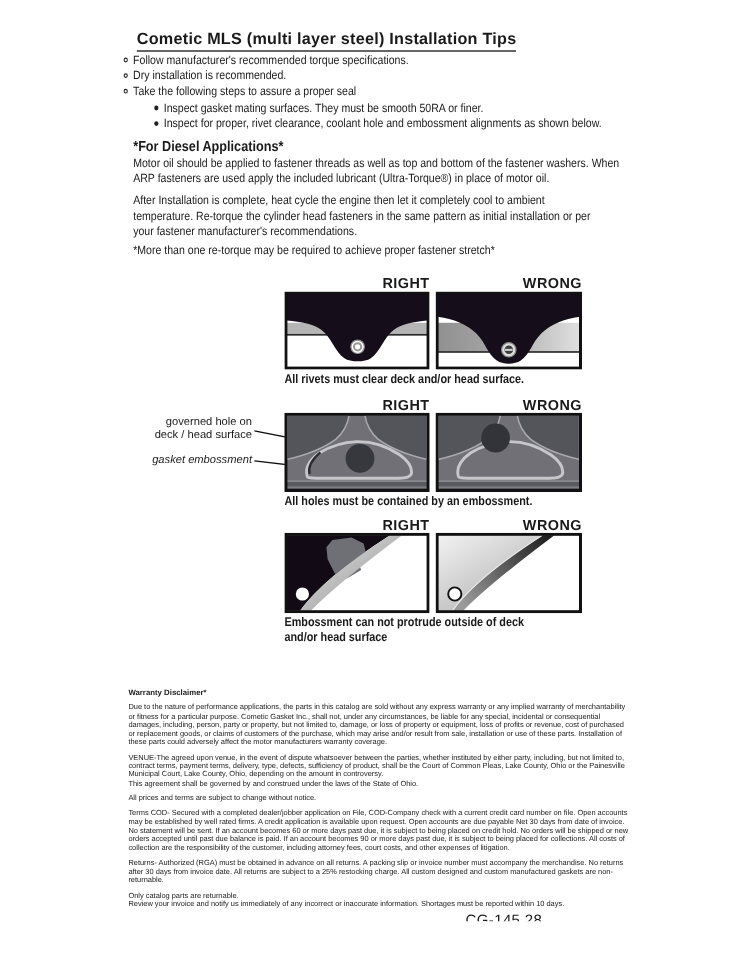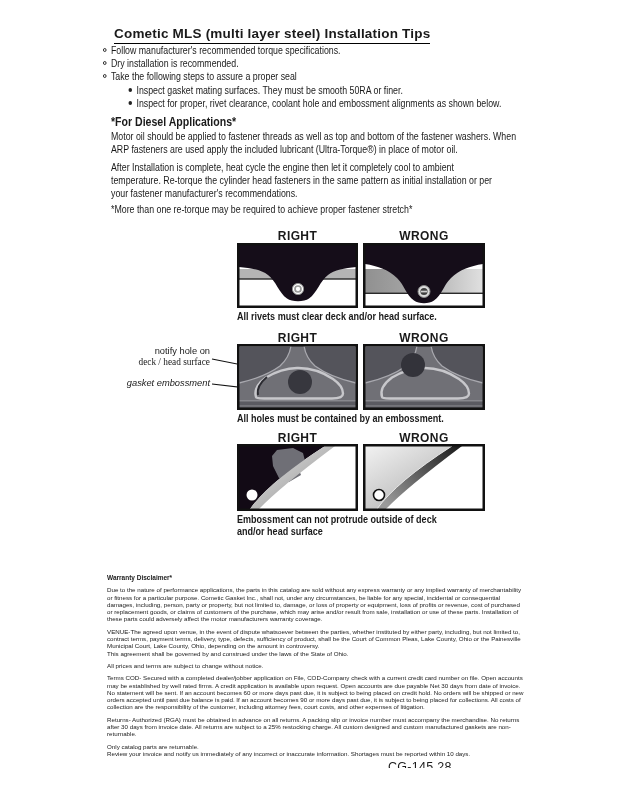--- a/index.html
+++ b/index.html
@@ -18,21 +18,21 @@
   .tip-row { display:flex; align-items:flex-start; line-height:13.2px; }
   .tip-row.sub { margin-left:29px; }
   .marker-open {
     width:4px; height:4px; border:1px solid #222; border-radius:50%;
     margin:4px 5px 0 0; flex:none;
   }
   .marker-filled {
     width:4px; height:4px; background:#222; border-radius:50%;
     margin:4.5px 5px 0 0; flex:none;
   }
-  .fig-label { font-weight:bold; font-size:12px; letter-spacing:0.4px; text-align:center; }
+  .fig-label { font-weight:bold; font-size:12px; letter-spacing:0.4px; text-align:right; }
   .caption {
     font-weight:bold; font-size:10.5px; line-height:11.5px;
     transform:scaleX(0.86); transform-origin:0 0; white-space:pre-line; width:300px;
   }
   .callout { font-size:9.3px; text-align:right; width:117px; }
   .disc { font-size:6.2px; line-height:7.3px; width:418px; }
   .disc-heading { font-weight:bold; font-size:6.5px; margin-bottom:5px; }
   .disc p { margin:0 0 5px 0; white-space:pre-line; }
   .footer-code { font-size:12.5px; letter-spacing:0.3px; }
   svg { display:block; }
@@ -103,22 +103,22 @@
     <circle cx="61" cy="48.5" r="3.6" fill="#3f3f3f"></circle>
     <rect x="57.8" y="47.7" width="6.4" height="1.7" fill="#cfcfcf"></rect>
     <rect x="1.25" y="1.25" width="119.5" height="62.5" fill="none" stroke="#111" stroke-width="2.5"></rect>
   </svg>
 
   <div class="abs caption" style="left:237px; top:311px;">All rivets must clear deck and/or head surface.</div>
 
   <div class="abs fig-label" style="left:237px; top:331px; width:121px;">RIGHT</div>
   <div class="abs fig-label" style="left:363px; top:331px; width:122px;">WRONG</div>
 
-  <div class="abs callout" style="left:93px; top:346px;">notify hole on</div>
-  <div class="abs callout" style="left:93px; top:357px;font-family:Liberation Serif, serif;">deck / head surface</div>
+  <div class="abs callout" style="left:93px; top:346px;">governed hole on</div>
+  <div class="abs callout" style="left:93px; top:357px;">deck / head surface</div>
   <div class="abs callout" style="left:93px; top:378px;font-style:italic;">gasket embossment</div>
 
   <svg class="abs" style="left:211px; top:351px;" width="92" height="48" viewBox="0 0 92 48">
     <line x1="1" y1="8" x2="82" y2="24" stroke="#111" stroke-width="1.1"></line>
     <line x1="1" y1="33" x2="52" y2="39" stroke="#111" stroke-width="1.1"></line>
   </svg>
 
   <svg class="abs" style="left:237px; top:344px;" width="121" height="66" viewBox="0 0 121 66">
     <rect x="0" y="0" width="121" height="66" fill="#707076"></rect>
     <path d="M2,2 L54,2 Q52,14 43,22 Q28,33 2,39 Z" fill="#54545b" stroke="#a9a9af" stroke-width="1.3"></path>

